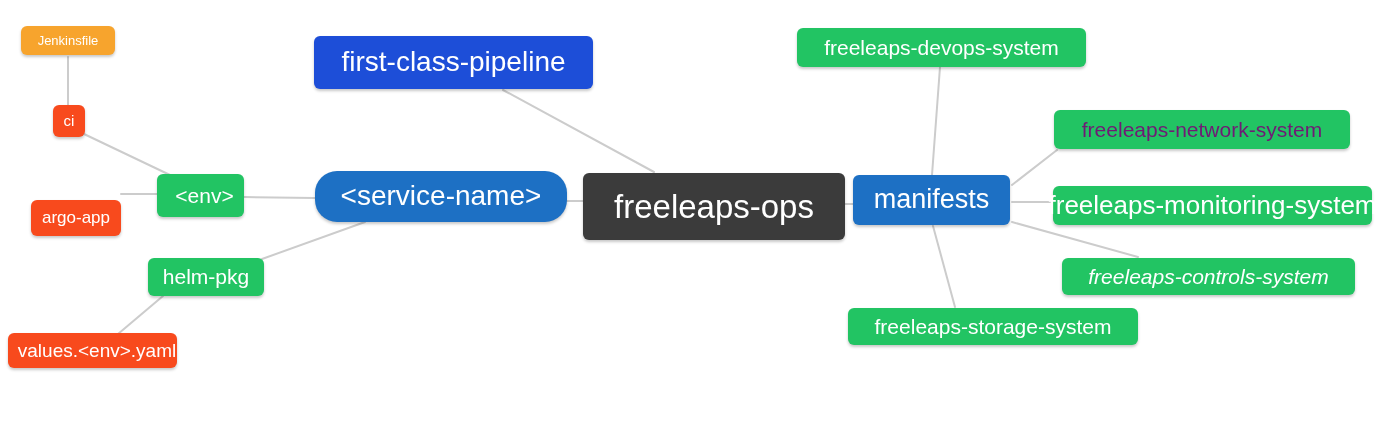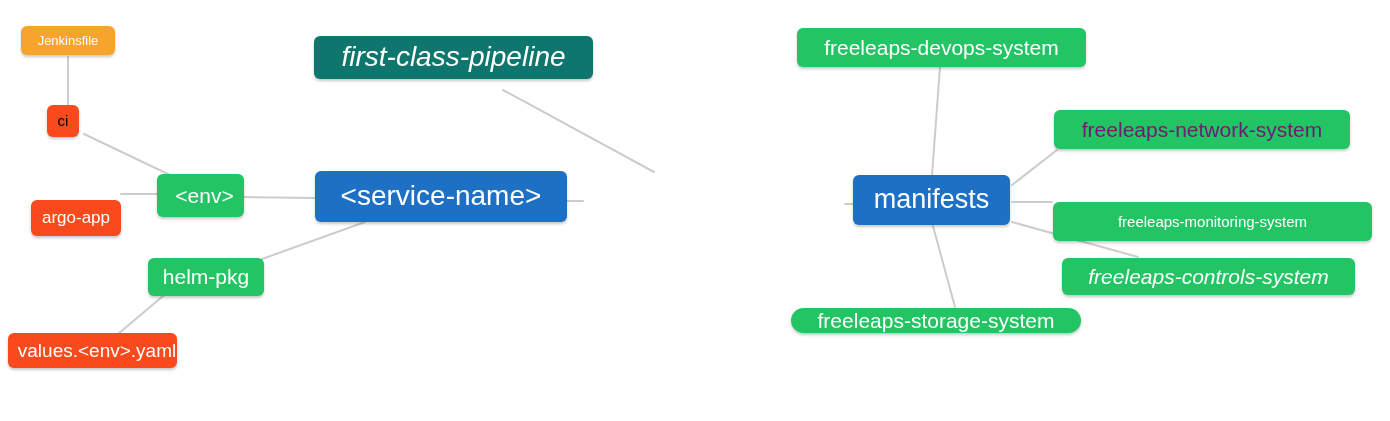--- a/index.html
+++ b/index.html
@@ -58,52 +58,55 @@
       <line x1="932" y1="175" x2="940" y2="67" stroke="#cccccc" stroke-width="2" stroke-linecap="round"></line>
       <line x1="1012" y1="185" x2="1057" y2="150" stroke="#cccccc" stroke-width="2" stroke-linecap="round"></line>
       <line x1="1012" y1="202" x2="1052" y2="202" stroke="#cccccc" stroke-width="2" stroke-linecap="round"></line>
       <line x1="1012" y1="222" x2="1138" y2="257" stroke="#cccccc" stroke-width="2" stroke-linecap="round"></line>
       <line x1="933" y1="226" x2="955" y2="307" stroke="#cccccc" stroke-width="2" stroke-linecap="round"></line>
     </svg>
 
 <div class="node" style="left: 21px; top: 26px; width: 94px; height: 29px; font-size: 13px; background: rgb(247, 164, 45); color: rgb(255, 255, 255);">
       <span>Jenkinsfile</span>
     </div>
-    <div class="node" style="left: 47px; top: 105px; width: 32px; height: 32px; font-size: 15px; background: rgb(248, 74, 29); color: #000000;">
+    <div class="node" style="left: 53px; top: 105px; width: 32px; height: 32px; font-size: 15px; background: rgb(248, 74, 29); color: #ffffff;">
       <span>ci</span>
     </div>
     <div class="node" style="left: 31px; top: 176px; width: 90px; height: 36px; font-size: 17px; background: rgb(248, 74, 29); color: rgb(255, 255, 255); margin-top: 24px;">
       <span>argo-app</span>
     </div>
     <div class="node" style="left: 157px; top: 174px; width: 87px; height: 43px; font-size: 21px; background: rgb(34, 196, 99); color: rgb(255, 255, 255); padding-left: 8px;">
       <span>&lt;env&gt;</span>
     </div>
     <div class="node" style="left: 148px; top: 258px; width: 116px; height: 38px; font-size: 21px; background: rgb(34, 196, 99); color: rgb(255, 255, 255); align-items: center;">
       <span>helm-pkg</span>
     </div>
     <div class="node" style="left: 8px; top: 333px; width: 169px; height: 35px; font-size: 19px; background: rgb(248, 74, 29); color: rgb(255, 255, 255); padding-left: 9px;">
       <span>values.&lt;env&gt;.yaml</span>
     </div>
-    <div class="node" style="left: 314px; top: 36px; width: 279px; height: 43px; font-size: 28px; background: #0f766e; color: rgb(255, 255, 255); font-style: italic;">
+    <div class="node" style="left: 314px; top: 36px; width: 279px; height: 53px; font-size: 28px; background: #1d4ed8; color: rgb(255, 255, 255);">
       <span>first-class-pipeline</span>
     </div>
-    <div class="node" style="left: 315px; top: 171px; width: 252px; height: 51px; font-size: 28px; background: rgb(29, 112, 196); color: rgb(255, 255, 255);">
+    <div class="node" style="left: 315px; top: 171px; width: 252px; height: 51px; font-size: 28px; background: rgb(29, 112, 196); color: rgb(255, 255, 255); border-radius: 22px;">
       <span>&lt;service-name&gt;</span>
+    </div>
+    <div class="node" style="left: 583px; top: 173px; width: 262px; height: 67px; font-size: 33px; background: rgb(59, 59, 59); color: rgb(255, 255, 255);">
+      <span>freeleaps-ops</span>
     </div>
     <div class="node" style="left: 853px; top: 175px; width: 157px; height: 50px; font-size: 27px; background: rgb(29, 112, 196); color: rgb(255, 255, 255);">
       <span>manifests</span>
     </div>
     <div class="node" style="left: 797px; top: 28px; width: 289px; height: 39px; font-size: 21px; background: rgb(34, 196, 99); color: rgb(255, 255, 255);">
       <span>freeleaps-devops-system</span>
     </div>
     <div class="node" style="left: 1054px; top: 110px; width: 296px; height: 39px; font-size: 21px; background: rgb(34, 196, 99); color: #701a75;">
       <span>freeleaps-network-system</span>
     </div>
-    <div class="node" style="left: 1053px; top: 186px; width: 319px; height: 39px; font-size: 15px; background: rgb(34, 196, 99); color: rgb(255, 255, 255); margin-top: 16px;">
+    <div class="node" style="left: 1053px; top: 186px; width: 319px; height: 39px; font-size: 26px; background: rgb(34, 196, 99); color: rgb(255, 255, 255);">
       <span>freeleaps-monitoring-system</span>
     </div>
     <div class="node" style="left: 1062px; top: 258px; width: 293px; height: 37px; font-size: 21px; background: rgb(34, 196, 99); color: rgb(255, 255, 255); font-style: italic;">
       <span>freeleaps-controls-system</span>
     </div>
-    <div class="node" style="left: 791px; top: 308px; width: 290px; height: 25px; font-size: 21px; background: rgb(34, 196, 99); color: rgb(255, 255, 255); border-radius: 15px;">
+    <div class="node" style="left: 848px; top: 308px; width: 290px; height: 37px; font-size: 21px; background: rgb(34, 196, 99); color: rgb(255, 255, 255);">
       <span>freeleaps-storage-system</span>
     </div>
   </div>
 
 </body></html>

